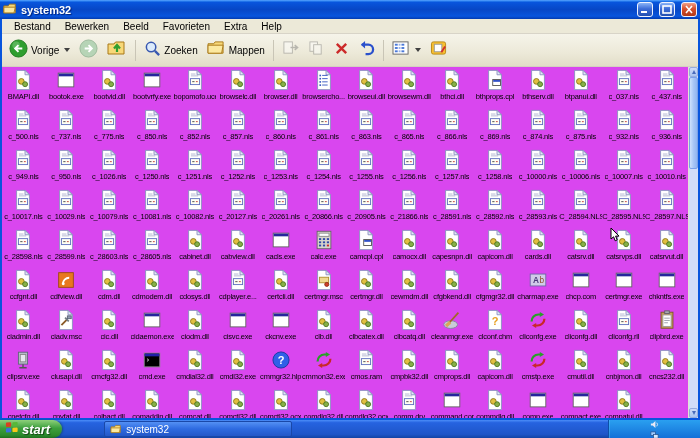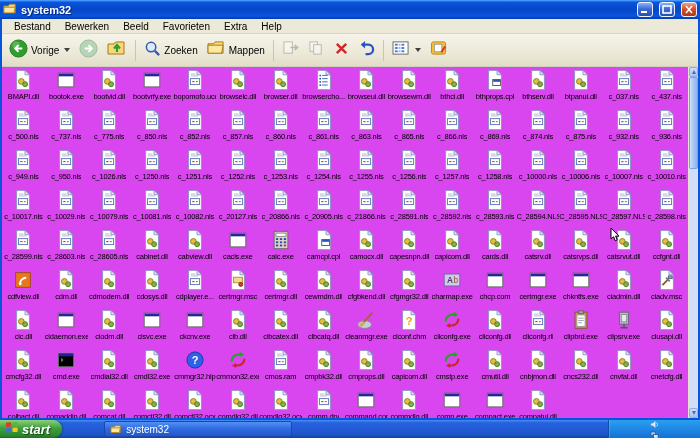--- a/index.html
+++ b/index.html
@@ -875,20 +875,33 @@
             <span class="ficon">
               <svg width="22" height="22" viewBox="0 0 24 24" stroke-width="1">
                 <path d="M5 1.5h9.2L19 6.3V22.5H5z" fill="#fff" stroke="#8a90c0"></path>
                 <path d="M14.2 1.5v4.8H19z" fill="#e4e8f8" stroke="#8a90c0"></path>
                 <path d="M7.5 5.5h5M7.5 7.5h8" stroke="#b0b4d0" fill="none"></path>
                 <rect x="7" y="10.5" width="10" height="6.5" fill="#fffff4" stroke="#6070c0"></rect>
                 <path d="M9 13.8h2.5" stroke="#444"></path>
                 <path d="M13 13.8h2" stroke="#c03838"></path>
               </svg>
             </span>
+            <span class="flabel">c_20261.nls</span>
+          </div>
+          <div class="cell">
+            <span class="ficon">
+              <svg width="22" height="22" viewBox="0 0 24 24" stroke-width="1">
+                <path d="M5 1.5h9.2L19 6.3V22.5H5z" fill="#fff" stroke="#8a90c0"></path>
+                <path d="M14.2 1.5v4.8H19z" fill="#e4e8f8" stroke="#8a90c0"></path>
+                <path d="M7.5 5.5h5M7.5 7.5h8" stroke="#b0b4d0" fill="none"></path>
+                <rect x="7" y="10.5" width="10" height="6.5" fill="#fffff4" stroke="#6070c0"></rect>
+                <path d="M9 13.8h2.5" stroke="#444"></path>
+                <path d="M13 13.8h2" stroke="#c03838"></path>
+              </svg>
+            </span>
             <span class="flabel">c_20866.nls</span>
           </div>
           <div class="cell">
             <span class="ficon">
               <svg width="22" height="22" viewBox="0 0 24 24" stroke-width="1">
                 <path d="M5 1.5h9.2L19 6.3V22.5H5z" fill="#fff" stroke="#8a90c0"></path>
                 <path d="M14.2 1.5v4.8H19z" fill="#e4e8f8" stroke="#8a90c0"></path>
                 <path d="M7.5 5.5h5M7.5 7.5h8" stroke="#b0b4d0" fill="none"></path>
                 <rect x="7" y="10.5" width="10" height="6.5" fill="#fffff4" stroke="#6070c0"></rect>
                 <path d="M9 13.8h2.5" stroke="#444"></path>
@@ -1244,20 +1257,31 @@
                 <path d="M13 13.8h2" stroke="#c03838"></path>
               </svg>
             </span>
             <span class="flabel">cdplayer.e...</span>
           </div>
           <div class="cell">
             <span class="ficon">
               <svg width="22" height="22" viewBox="0 0 24 24" stroke-width="1">
                 <path d="M5 1.5h9.2L19 6.3V22.5H5z" fill="#fff" stroke="#8a90c0"></path>
                 <path d="M14.2 1.5v4.8H19z" fill="#e4e8f8" stroke="#8a90c0"></path>
+                <circle cx="10.2" cy="13.5" r="3.1" fill="#e0c040" stroke="#907818"></circle>
+                <circle cx="14.3" cy="16.6" r="2.7" fill="#88b048" stroke="#4a7820"></circle>
+              </svg>
+            </span>
+            <span class="flabel">certcli.dll</span>
+          </div>
+          <div class="cell">
+            <span class="ficon">
+              <svg width="22" height="22" viewBox="0 0 24 24" stroke-width="1">
+                <path d="M5 1.5h9.2L19 6.3V22.5H5z" fill="#fff" stroke="#8a90c0"></path>
+                <path d="M14.2 1.5v4.8H19z" fill="#e4e8f8" stroke="#8a90c0"></path>
                 <rect x="7" y="9" width="10" height="6" fill="#f0d890" stroke="#b09030"></rect>
                 <circle cx="15" cy="16.8" r="2.2" fill="#d04028" stroke="#902818"></circle>
               </svg>
             </span>
             <span class="flabel">certmgr.msc</span>
           </div>
           <div class="cell">
             <span class="ficon">
               <svg width="22" height="22" viewBox="0 0 24 24" stroke-width="1">
                 <path d="M5 1.5h9.2L19 6.3V22.5H5z" fill="#fff" stroke="#8a90c0"></path>
@@ -1685,32 +1709,32 @@
           </div>
           <div class="cell">
             <span class="ficon">
               <svg width="22" height="22" viewBox="0 0 24 24" stroke-width="1">
                 <path d="M5 1.5h9.2L19 6.3V22.5H5z" fill="#fff" stroke="#8a90c0"></path>
                 <path d="M14.2 1.5v4.8H19z" fill="#e4e8f8" stroke="#8a90c0"></path>
                 <circle cx="10.2" cy="13.5" r="3.1" fill="#e0c040" stroke="#907818"></circle>
                 <circle cx="14.3" cy="16.6" r="2.7" fill="#88b048" stroke="#4a7820"></circle>
               </svg>
             </span>
+            <span class="flabel">cnetcfg.dll</span>
+          </div>
+          <div class="cell">
+            <span class="ficon">
+              <svg width="22" height="22" viewBox="0 0 24 24" stroke-width="1">
+                <path d="M5 1.5h9.2L19 6.3V22.5H5z" fill="#fff" stroke="#8a90c0"></path>
+                <path d="M14.2 1.5v4.8H19z" fill="#e4e8f8" stroke="#8a90c0"></path>
+                <circle cx="10.2" cy="13.5" r="3.1" fill="#e0c040" stroke="#907818"></circle>
+                <circle cx="14.3" cy="16.6" r="2.7" fill="#88b048" stroke="#4a7820"></circle>
+              </svg>
+            </span>
             <span class="flabel">cnvfat.dll</span>
-          </div>
-          <div class="cell">
-            <span class="ficon">
-              <svg width="22" height="22" viewBox="0 0 24 24" stroke-width="1">
-                <path d="M5 1.5h9.2L19 6.3V22.5H5z" fill="#fff" stroke="#8a90c0"></path>
-                <path d="M14.2 1.5v4.8H19z" fill="#e4e8f8" stroke="#8a90c0"></path>
-                <circle cx="10.2" cy="13.5" r="3.1" fill="#e0c040" stroke="#907818"></circle>
-                <circle cx="14.3" cy="16.6" r="2.7" fill="#88b048" stroke="#4a7820"></circle>
-              </svg>
-            </span>
-            <span class="flabel">cnetcfg.dll</span>
           </div>
           <div class="cell">
             <span class="ficon">
               <svg width="22" height="22" viewBox="0 0 24 24" stroke-width="1">
                 <path d="M5 1.5h9.2L19 6.3V22.5H5z" fill="#fff" stroke="#8a90c0"></path>
                 <path d="M14.2 1.5v4.8H19z" fill="#e4e8f8" stroke="#8a90c0"></path>
                 <circle cx="10.2" cy="13.5" r="3.1" fill="#e0c040" stroke="#907818"></circle>
                 <circle cx="14.3" cy="16.6" r="2.7" fill="#88b048" stroke="#4a7820"></circle>
               </svg>
             </span>

